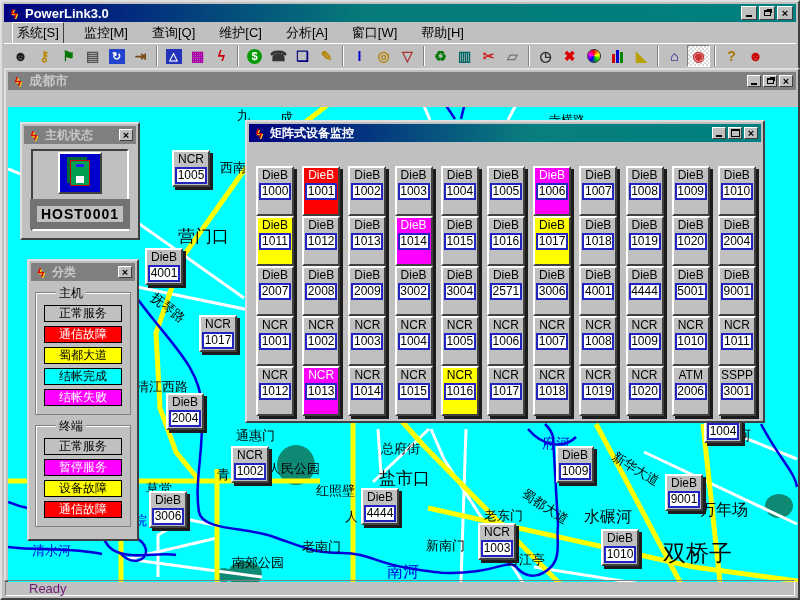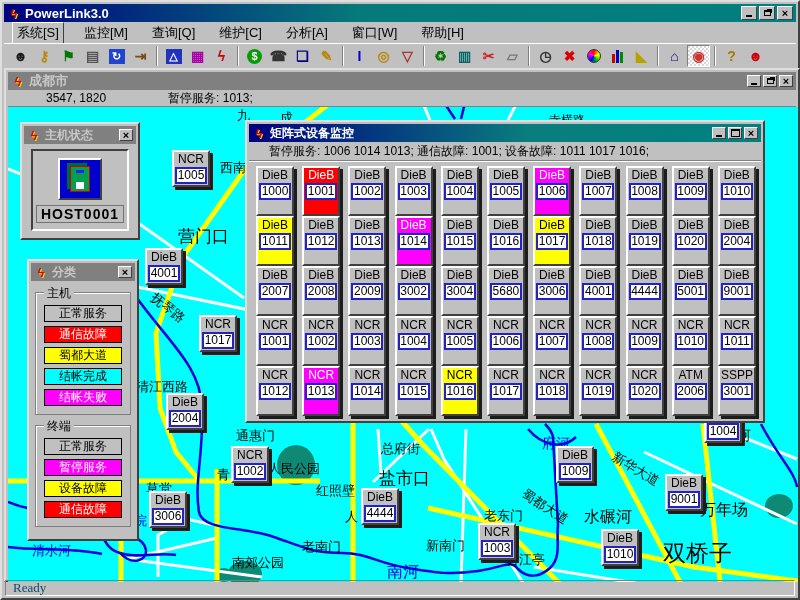--- a/index.html
+++ b/index.html
@@ -97,46 +97,46 @@
     display:flex; flex-direction:column; align-items:center; justify-content:center; gap:5px; }
   .host-btn { width:44px; height:42px; background:#0000cc;
     border:2px solid; border-color:#ffffff #404040 #404040 #ffffff;
     display:flex; align-items:center; justify-content:center; }
   .bldg { width:20px; height:26px; background:#00a050; border:1px solid #cc0000;
     position:relative; box-shadow:-3px -3px 0 #006838; }
   .bldg::after { content:""; position:absolute; left:5px; bottom:2px; width:8px;
     height:7px; background:#ffffff; }
   .bldg::before { content:""; position:absolute; left:5px; top:3px; width:8px;
     height:3px; background:#2222ff; }
-  .host-label { border:1px solid #737373; padding:0 4px; font-size:14px; font-weight:bold;
+  .host-label { border:7px solid #737373; padding:0 4px; font-size:14px; font-weight:bold;
     letter-spacing:1px; color:#000; background:#c0c0c0; }
 
   
   #legend-win { left:25px; top:257px; width:112px; height:282px; }
   .legend-body { position:absolute; left:4px; top:23px; right:4px; bottom:4px; }
   .lgroup { position:relative; border:1px solid #808080; box-shadow:1px 1px 0 #fff inset;
     margin:8px 2px 10px 2px; padding:8px 0 4px 0; }
-  .g-title { position:absolute; top:-8px; left:8px; background:#c0c0c0; padding:0 3px;
+  .g-title { position:absolute; top:-8px; left:20px; background:#c0c0c0; padding:0 3px;
     font-size:12px; color:#000; }
   .chip { width:78px; height:17px; margin:4px auto; border:1px solid #000;
     font-size:12px; line-height:15px; text-align:center; overflow:hidden; }
 
   
   #matrix-win { left:243px; top:118px; width:520px; height:303px; }
   .m-status { position:absolute; left:2px; top:21px; right:2px; height:18px;
     display:flex; align-items:center; font-size:12px; color:#000; padding-left:20px;
     border-bottom:1px solid #808080; box-shadow:0 1px 0 #ffffff; white-space:nowrap; }
   .m-grid { position:absolute; left:9px; top:44px;
     display:grid; grid-template-columns:repeat(11, 46.2px); grid-auto-rows:50px; }
 
   
   .statusbar { position:absolute; left:2px; right:2px; bottom:2px; height:17px; }
   .status-inset { position:absolute; left:1px; right:1px; top:1px; bottom:0;
     border:1px solid; border-color:#808080 #ffffff #ffffff #808080;
-    display:flex; align-items:center; padding-left:7px; font-size:13px; color:#0c4a6e;font-family:Liberation Serif, serif; }
+    display:flex; align-items:center; padding-left:23px; font-size:13px; color:#701a75; }
 </style>
 </head>
 <body>
 
 <div id="root">
 
   <div class="main-title">
     <i class="logo">ϟ</i>
     <span>PowerLink3.0</span>
     <span class="t-spacer"></span>
@@ -273,24 +273,20 @@
           <span class="tb-btn small-btn">
             <i class="wg wg-minimize"></i>
           </span>
           <span class="tb-btn small-btn">
             <i class="wg wg-restore"></i>
           </span>
           <span class="tb-btn small-btn">
             <i class="wg wg-close">×</i>
           </span>
         </span>
-    </div>
-    <div class="coord-strip">
-      <span class="coords">3547, 1820</span>
-      <span class="mstatus">暂停服务:  1013;</span>
     </div>
     <div class="map">
       <svg width="790" height="475" viewBox="0 0 790 475">
         <g fill="#0e8a74" stroke="none">
           <ellipse cx="288" cy="358" rx="19" ry="20"></ellipse>
           <ellipse cx="237" cy="467" rx="17" ry="13"></ellipse>
           <ellipse cx="771" cy="399" rx="14" ry="12"></ellipse>
           <ellipse cx="216" cy="468" rx="8" ry="7"></ellipse>
         </g>
         <g stroke="#ffffff" stroke-width="3" fill="none">
@@ -475,21 +471,20 @@
             <i class="wg wg-minimize"></i>
           </span>
           <span class="tb-btn small-btn">
             <i class="wg wg-maximize"></i>
           </span>
           <span class="tb-btn small-btn">
             <i class="wg wg-close">×</i>
           </span>
         </span>
     </div>
-    <div class="m-status">暂停服务:  1006 1014 1013;  通信故障:  1001;  设备故障:  1011 1017 1016;</div>
     <div class="m-grid">
         <div class="device">
           <div class="dtype">DieB</div>
           <div class="dnum">1000</div>
         </div>
         <div class="device comm">
           <div class="dtype">DieB</div>
           <div class="dnum">1001</div>
         </div>
         <div class="device">
@@ -587,21 +582,21 @@
         <div class="device">
           <div class="dtype">DieB</div>
           <div class="dnum">3002</div>
         </div>
         <div class="device">
           <div class="dtype">DieB</div>
           <div class="dnum">3004</div>
         </div>
         <div class="device">
           <div class="dtype">DieB</div>
-          <div class="dnum">5680</div>
+          <div class="dnum">2571</div>
         </div>
         <div class="device">
           <div class="dtype">DieB</div>
           <div class="dnum">3006</div>
         </div>
         <div class="device">
           <div class="dtype">DieB</div>
           <div class="dnum">4001</div>
         </div>
         <div class="device">

